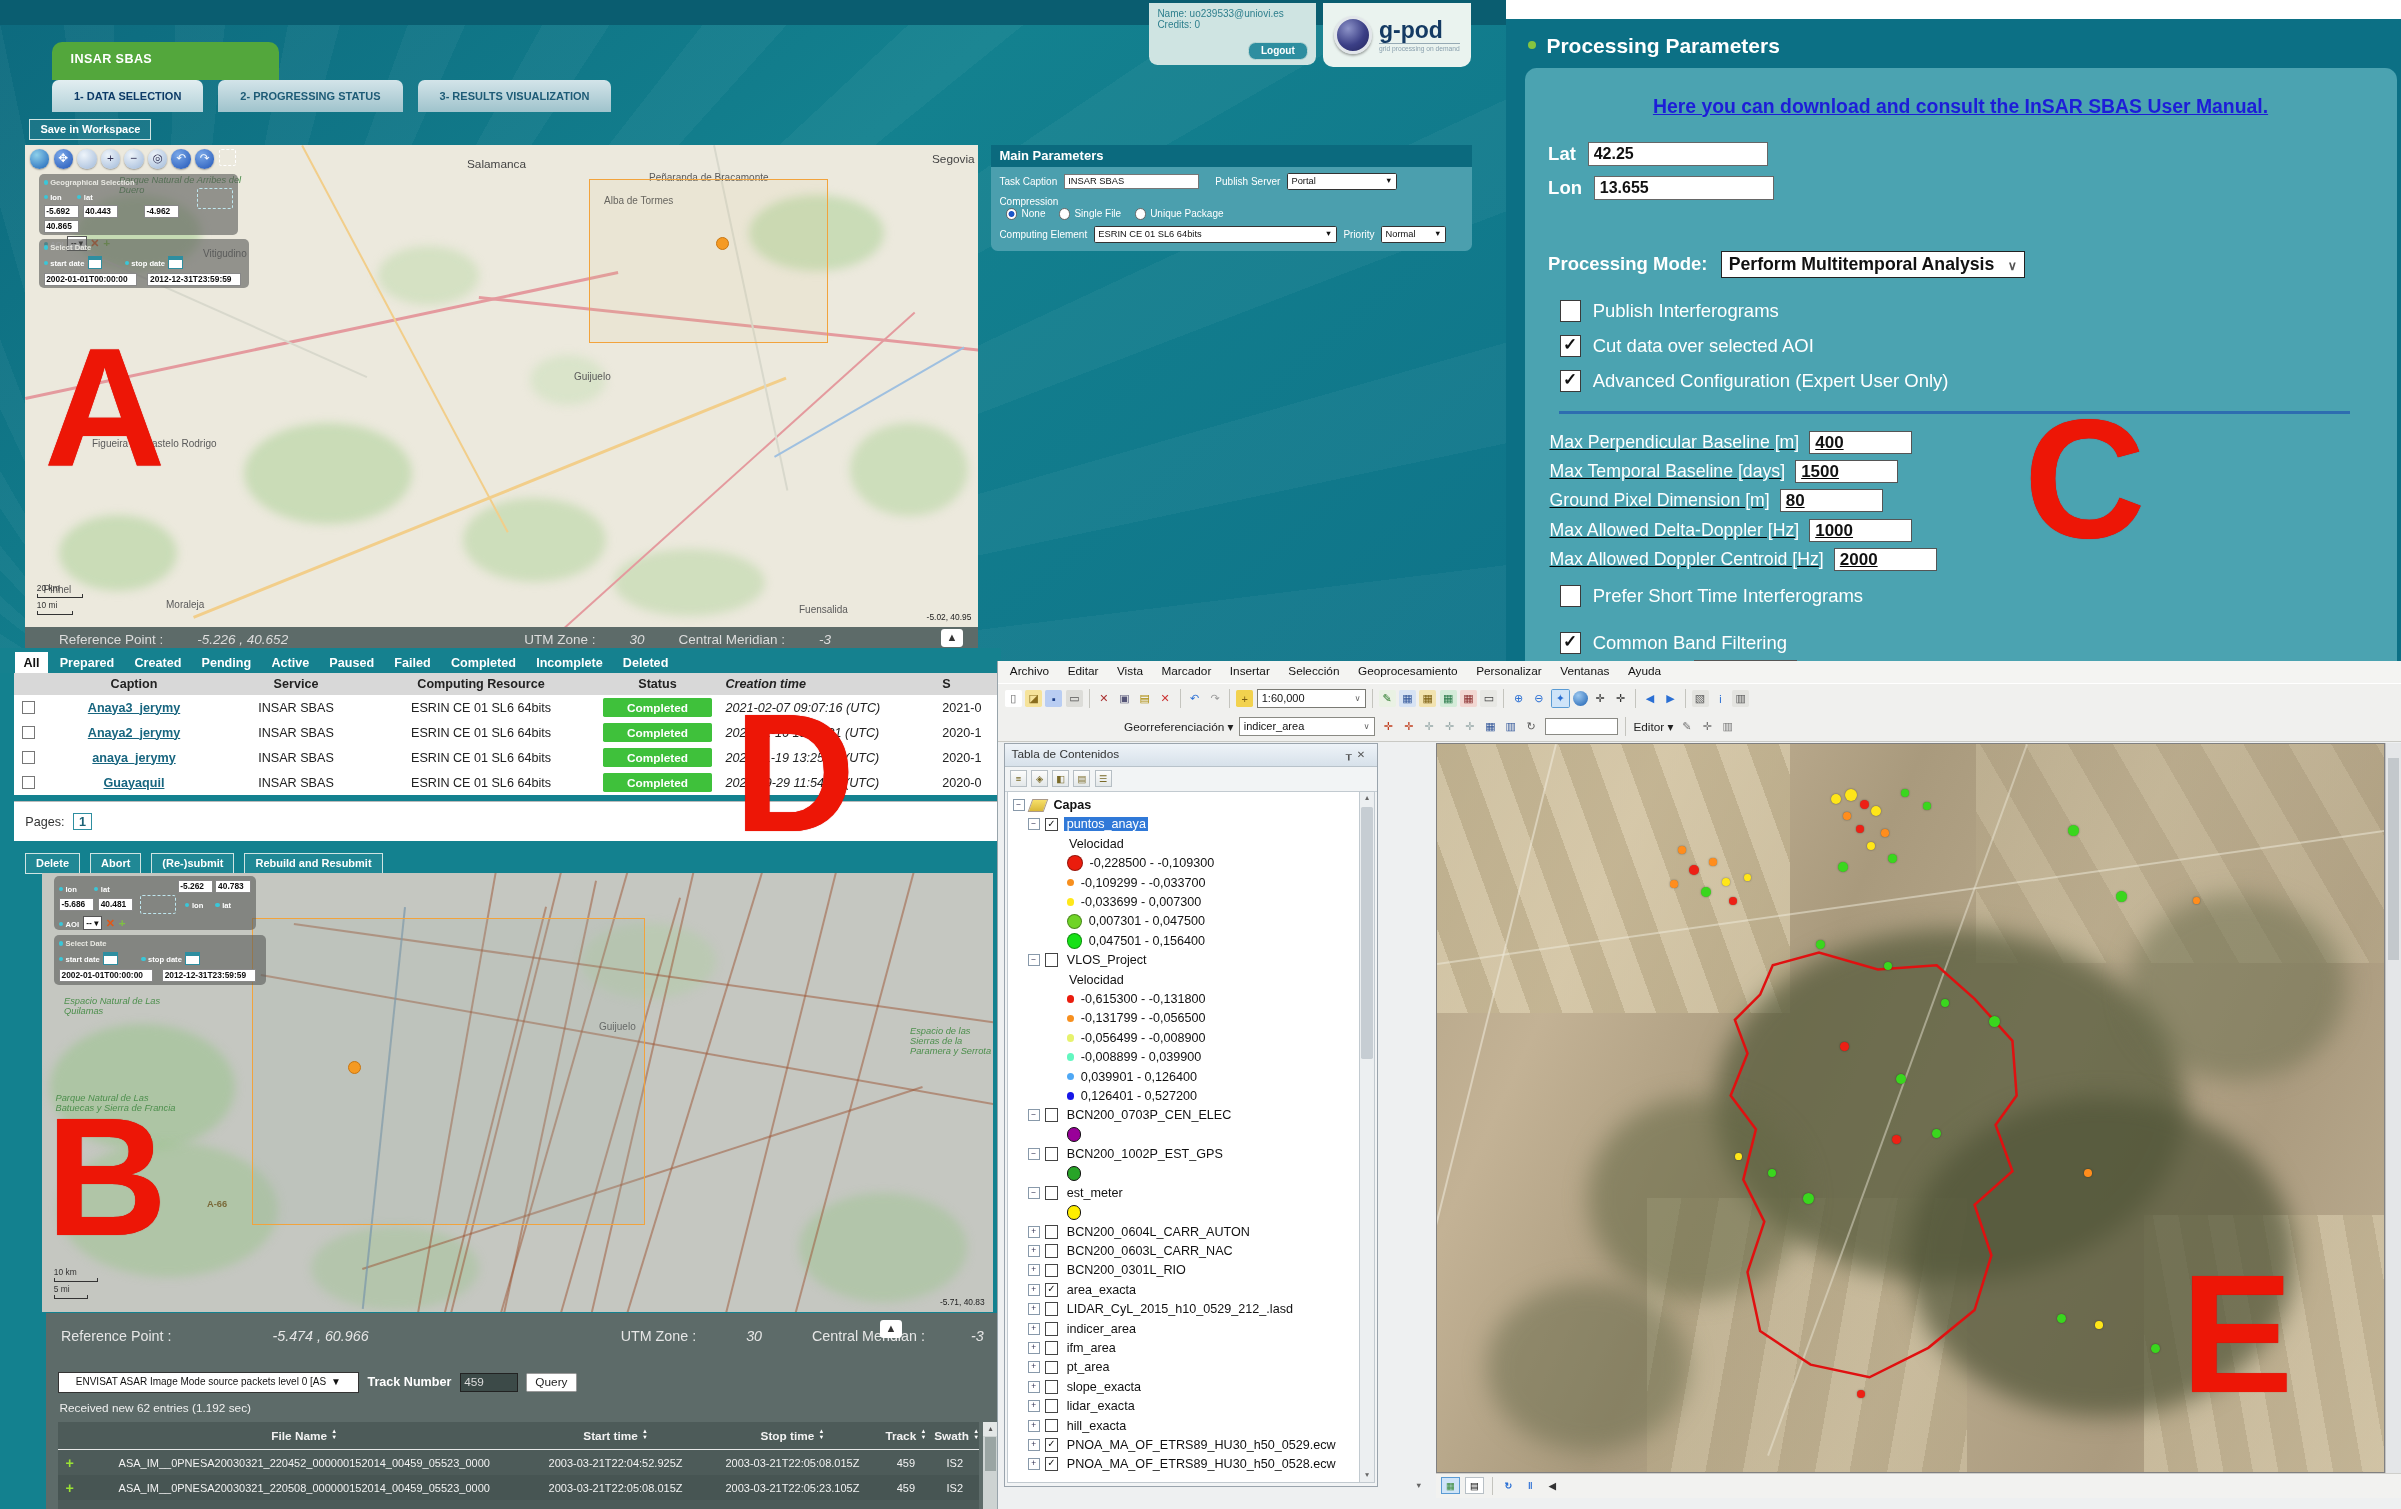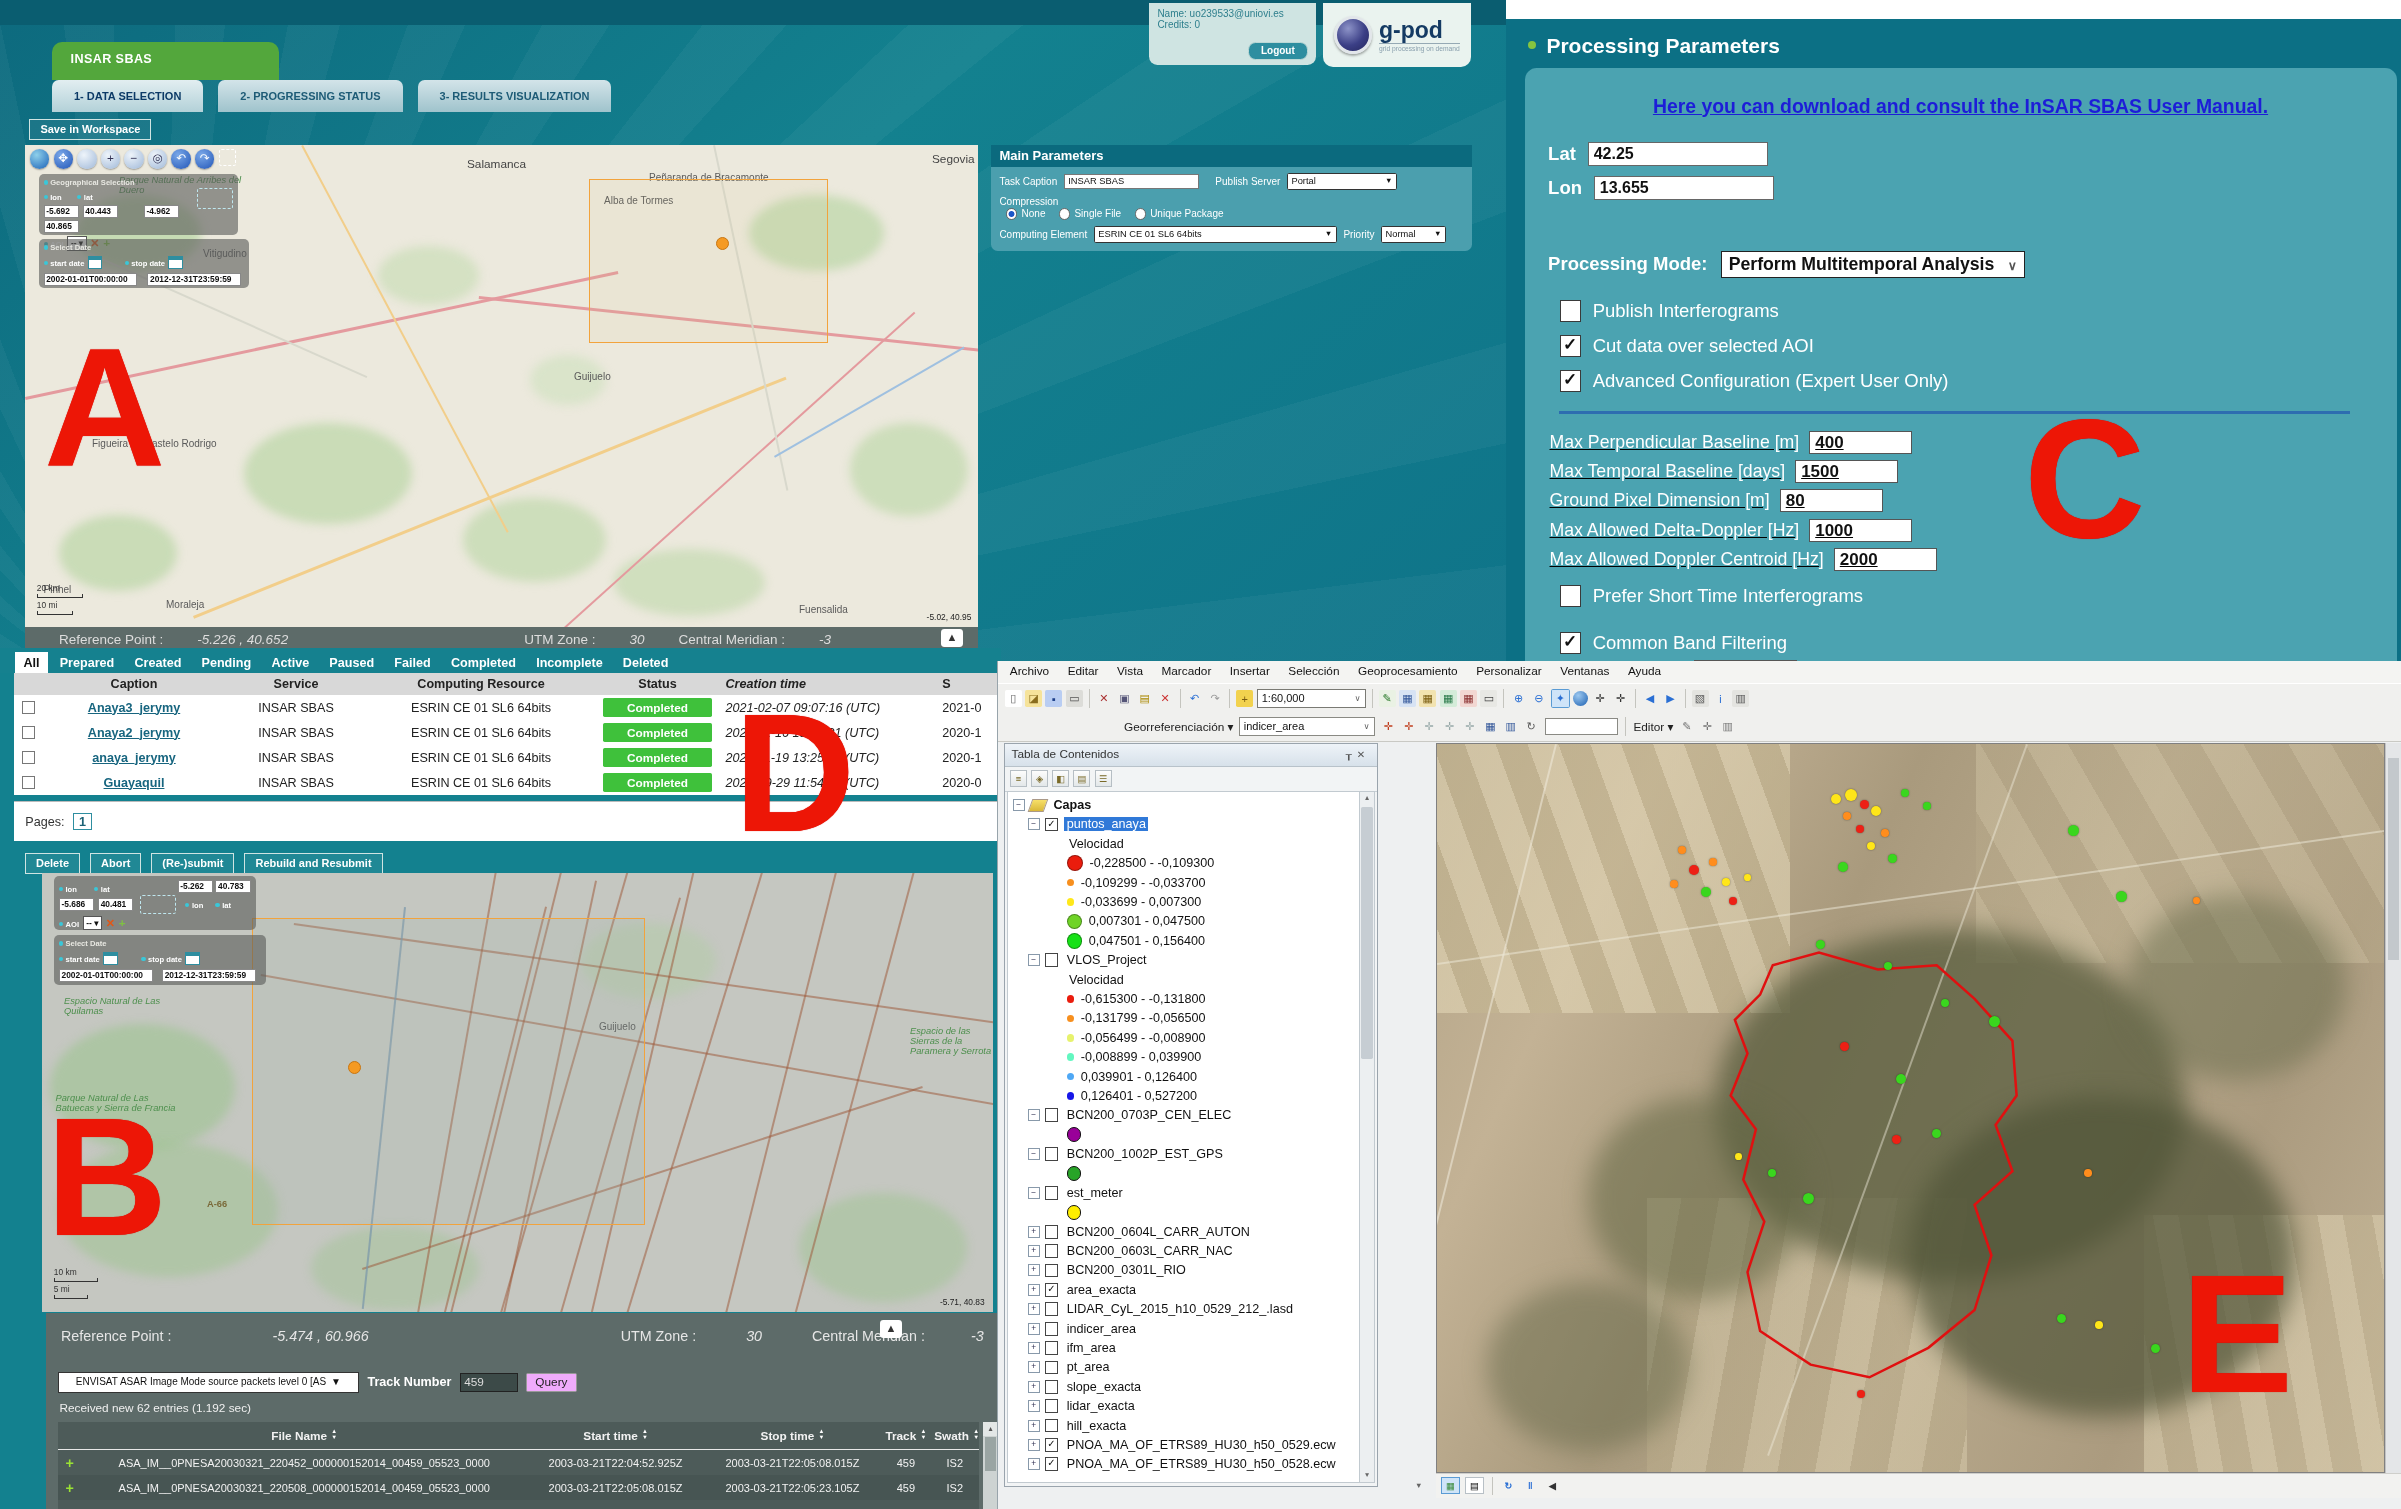--- a/index.html
+++ b/index.html
@@ -117,21 +117,21 @@
   
   #gray-b{left:46px;top:1313px;width:955px;height:197px;background:#5d6b69;}
   #ref-b{position:absolute;left:0;top:0;right:0;height:50px;color:#e6e6e6;font-size:14.3px;}
   #ref-b .row{display:flex;padding:15px 0 0 15px;white-space:nowrap;}
   #ref-b .upbtn{position:absolute;right:99px;top:6.7px;}
   #query-row{position:absolute;left:11.8px;top:59px;display:flex;align-items:center;gap:8.4px;}
   #query-sel{background:#fff;border:0.8px solid #333;color:#111;font-size:10px;height:18.5px;line-height:18.5px;padding:0 17px;white-space:nowrap;}
   #query-sel .car{margin-left:5px;}
   #track-label{color:#fff;font-weight:bold;font-size:12.6px;}
   #track-input{background:#3c4a48;border:0.8px solid #222;color:#ddd;font-size:11.8px;width:49px;height:17px;line-height:17px;padding:0 3.4px;}
-  #query-btn{background:#f0abfc;border:0.8px solid #999;color:#222;font-size:11.8px;padding:1.7px 8.4px;border-radius:1.7px;}
+  #query-btn{background:#ffffff;border:0.8px solid #999;color:#222;font-size:11.8px;padding:1.7px 8.4px;border-radius:1.7px;}
   #received{position:absolute;left:13.5px;top:88px;color:#f0f0f0;font-size:11.8px;}
   #file-table{position:absolute;left:11.8px;top:109px;width:921px;background:#4d5b59;}
   .frow{display:flex;align-items:center;height:25px;color:#f2f2f2;font-size:11px;}
   .frow.head{font-weight:bold;font-size:11.8px;border-bottom:1.7px solid #e8e8e8;height:27px;}
   .fc{box-sizing:border-box;padding:0 3.4px;text-align:center;overflow:hidden;white-space:nowrap;}
   .fc.f0{width:23.6px;}.fc.f1{width:446px;}.fc.f2{width:177px;}.fc.f3{width:177px;}.fc.f4{width:50px;}.fc.f5{width:48px;}
   .frow:nth-child(odd):not(.head){background:#475553;}
   .plus{color:#9ae234;font-weight:bold;font-size:14.3px;}
   .sort{display:inline-block;font-size:5.9px;color:#fff;line-height:5.9px;margin-left:4.2px;vertical-align:0.8px;}
   #file-scroll{position:absolute;right:3.4px;top:109px;width:14.3px;height:88px;background:#cdd3d2;}

